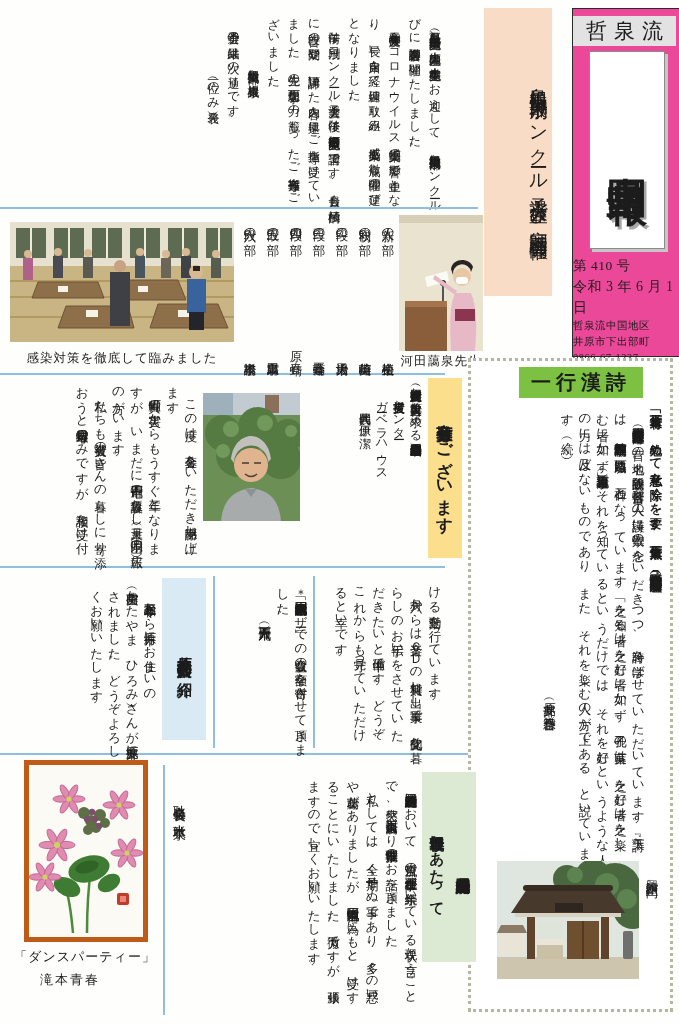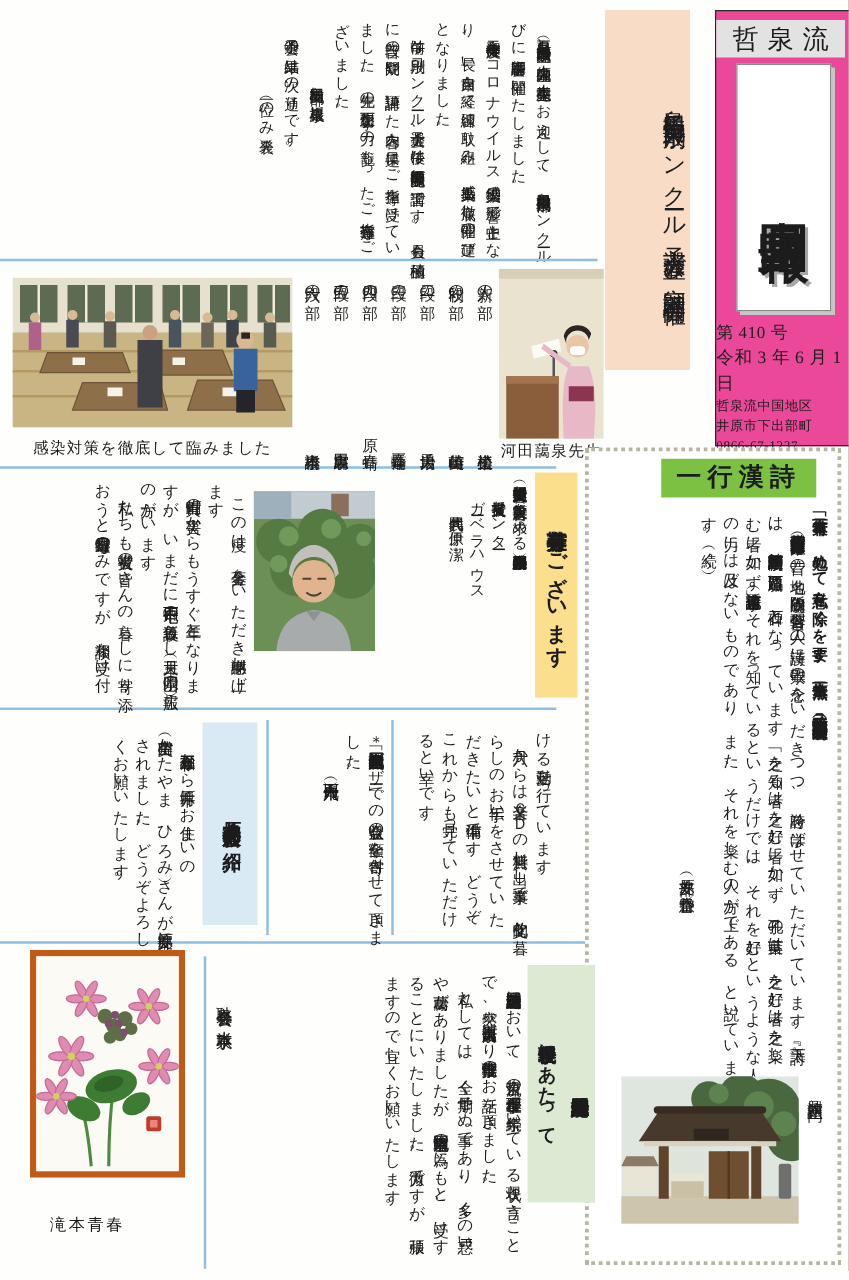--- a/index.html
+++ b/index.html
@@ -31,21 +31,21 @@
   .lead-body{left:8px;top:10px;width:437px;height:202px;font-size:12px;line-height:1.68;letter-spacing:.5px;}
 
   
   .results{left:238px;top:219px;width:158px;height:134px;display:flex;flex-direction:row-reverse;justify-content:space-between;}
   .res-col{position:relative;width:20px;height:134px;}
   .res-col .division{position:absolute;top:0;left:3px;writing-mode:vertical-rl;font-size:12.5px;}
   .res-col .name{position:absolute;bottom:0;left:3px;writing-mode:vertical-rl;font-size:12.5px;}
 
   
   .kanshi-box{left:468px;top:358px;width:205px;height:654px;border:3px dotted #b5b5a3;background:#fff;box-sizing:border-box;}
-  .kanshi-header{position:absolute;left:58px;top:6px;width:124px;height:31px;background:#7cc142;
+  .kanshi-header{position:absolute;left:48px;top:6px;width:124px;height:31px;background:#7cc142;
                  font-size:20px;font-weight:bold;text-align:center;line-height:31px;letter-spacing:5px;}
   .kanshi-body{position:absolute;top:44px;right:6px;width:186px;height:452px;writing-mode:vertical-rl;
                font-size:12.5px;line-height:1.42;letter-spacing:.3px;}
   .kanshi-quote{font-weight:bold;}
   .kanshi-sig{text-indent:288px;}
   .kanshi-photo{position:absolute;left:26px;top:500px;}
   .kanshi-cap{position:absolute;left:172px;top:508px;writing-mode:vertical-rl;font-size:12.5px;letter-spacing:2px;}
   .upright{text-orientation:upright;margin-block-start:4px;}
 
   
@@ -393,15 +393,16 @@
           <circle cx="28" cy="80" r="3"></circle>
           <circle cx="90" cy="40" r="2.6"></circle>
           <circle cx="40" cy="34" r="2.6"></circle>
           <circle cx="16" cy="112" r="2.6"></circle>
           <circle cx="98" cy="88" r="2.6"></circle>
         </g>
       <rect x="88" y="128" width="12" height="12" rx="2" fill="#c23a2a"></rect>
       <rect x="91" y="131" width="6" height="6" fill="#e9867a"></rect>
     </svg>
   </div>
+  <div class="abs paint-cap1">「ダンスパーティー」</div>
   <div class="abs paint-cap2">滝本青春</div>
 
 </div>
 
 </body></html>

